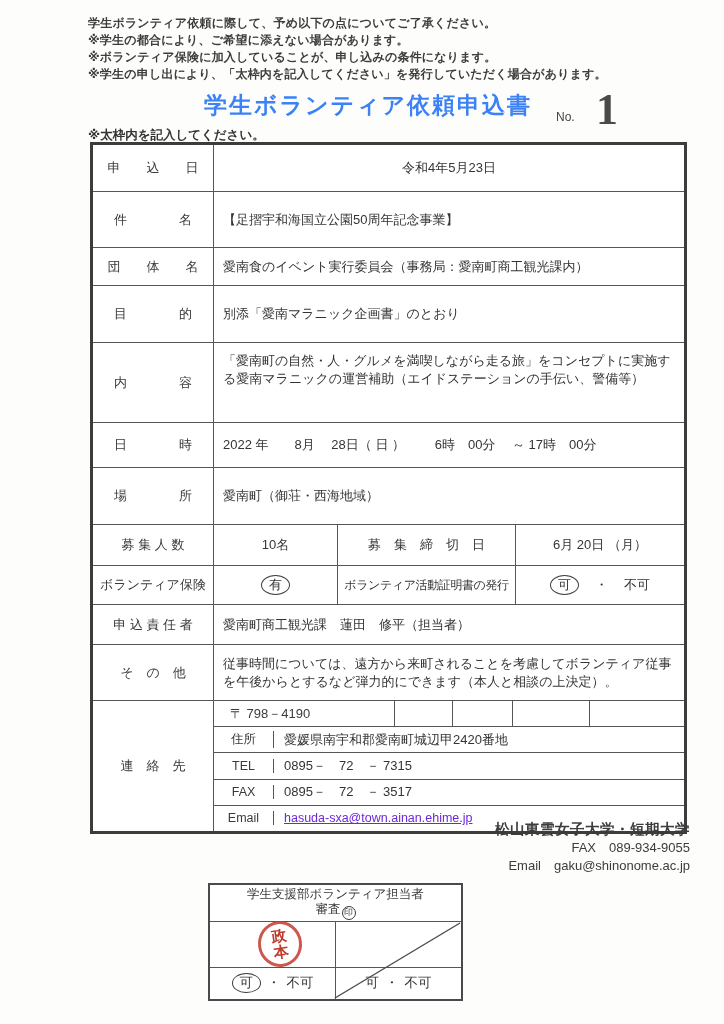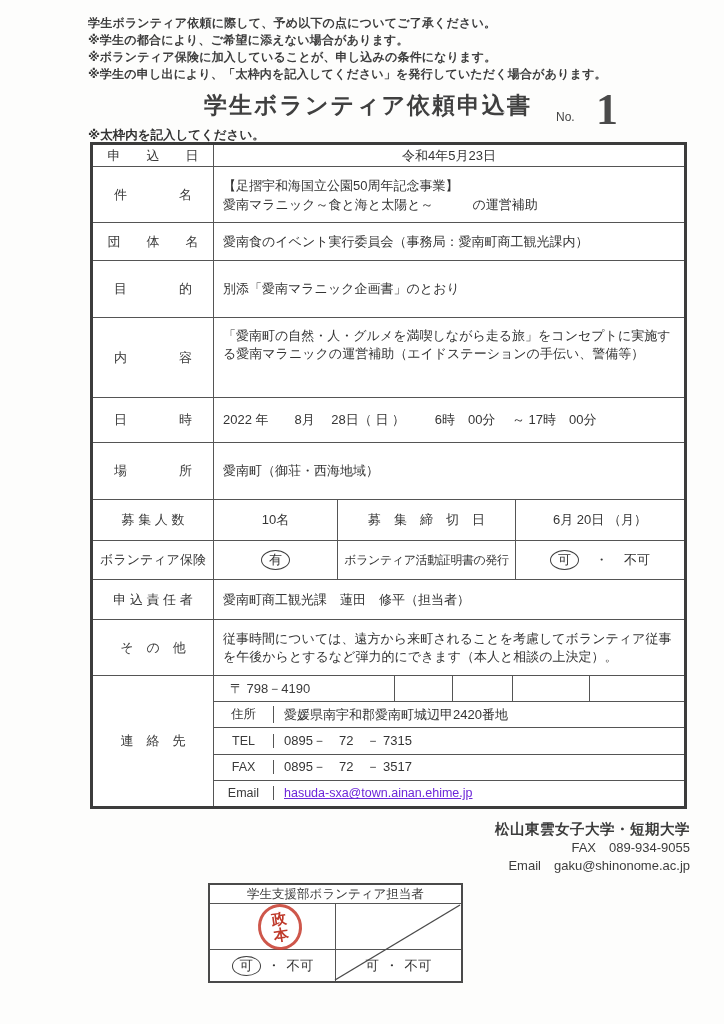--- a/index.html
+++ b/index.html
@@ -9,21 +9,21 @@
     background:#ffffff; color:#3b3b3b; position:relative;
     width:724px; height:1024px; overflow:hidden;
   }
   .page { position:absolute; inset:0; background:#fdfdfc; }
 
   
   .notes { position:absolute; left:88px; top:15px; font-size:12px; line-height:17px; color:#3d3d3d; font-weight:bold; letter-spacing:.2px; }
 
   
   .title-wrap { position:absolute; left:88px; top:90px; width:560px; text-align:center; }
-  .doc-title { font-size:23px; font-weight:bold; color:#404040; letter-spacing:2px; }
+  .doc-title { font-size:23px; font-weight:bold; color:#3b82f6; letter-spacing:2px; }
   .bold-frame-note { position:absolute; left:88px; top:127px; font-size:12.5px; font-weight:bold; color:#333; }
   .doc-no { position:absolute; left:556px; top:110px; font-size:12px; color:#444; }
   .doc-no-val { position:absolute; left:596px; top:84px; font-size:44px; font-weight:bold; color:#4a4a4a; font-family:"Liberation Serif","DejaVu Serif",serif; }
 
   
   .tbl { position:absolute; left:90px; top:142px; width:597px; border:3px solid #3c3c3c; background:#fff; }
   .trow { display:flex; border-bottom:1px solid #555; align-items:stretch; }
   .trow:last-child { border-bottom:none; }
   .lbl { flex:0 0 121px; border-right:1px solid #555; display:flex; align-items:center; justify-content:center; font-size:13px; color:#3a3a3a; text-align:center; padding:2px; }
   .val { flex:1; display:flex; align-items:center; padding:3px 9px; font-size:13px; color:#343434; line-height:18px; }
@@ -79,31 +79,30 @@
 
   <div class="title-wrap">
     <span class="doc-title">学生ボランティア依頼申込書</span>
   </div>
   <div class="bold-frame-note">※太枠内を記入してください。</div>
   <div class="doc-no">No.</div>
   <div class="doc-no-val">1</div>
 
   <div class="tbl">
 
-    <div class="trow" style="height:22px">
+    <div class="trow" style="height:47px">
       <div class="lbl">申　　込　　日</div>
       <div class="val center">令和4年5月23日</div>
     </div>
 
     <div class="trow" style="height:56px">
       <div class="lbl">件　　　　名</div>
       <div class="val">
         <span class="two-line">
           <div>【足摺宇和海国立公園50周年記念事業】</div>
-          <div>愛南マラニック～食と海と太陽と～　　　の運営補助</div>
         </span>
       </div>
     </div>
 
     <div class="trow" style="height:38px">
       <div class="lbl">団　　体　　名</div>
       <div class="val">愛南食のイベント実行委員会（事務局：愛南町商工観光課内）</div>
     </div>
 
     <div class="trow" style="height:57px">
@@ -191,20 +190,23 @@
 
   <div class="footer">
     <div class="uni">松山東雲女子大学・短期大学</div>
     <div class="fline">FAX　089-934-9055</div>
     <div class="fline">Email　gaku@shinonome.ac.jp</div>
   </div>
 
   <div class="review-box">
     <div class="rb-header">
       <div>学生支援部ボランティア担当者</div>
+      <div>
+        <span>審査</span><span class="mark-circle">印</span>
+      </div>
     </div>
     <div class="rb-body">
       <div class="rb-col left">
         <div class="rb-stamp-cell">
           <div class="hanko">
             <span>政</span>
             <span>本</span>
           </div>
         </div>
         <div class="rb-choice">

